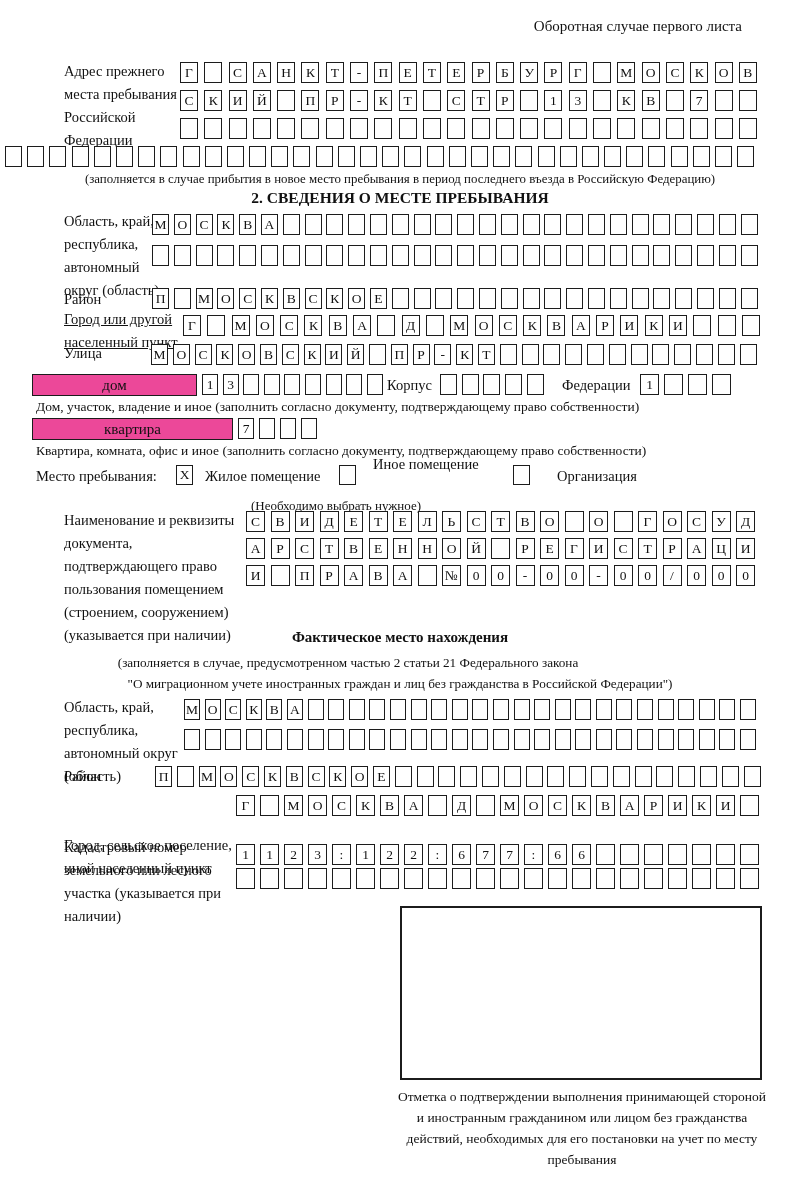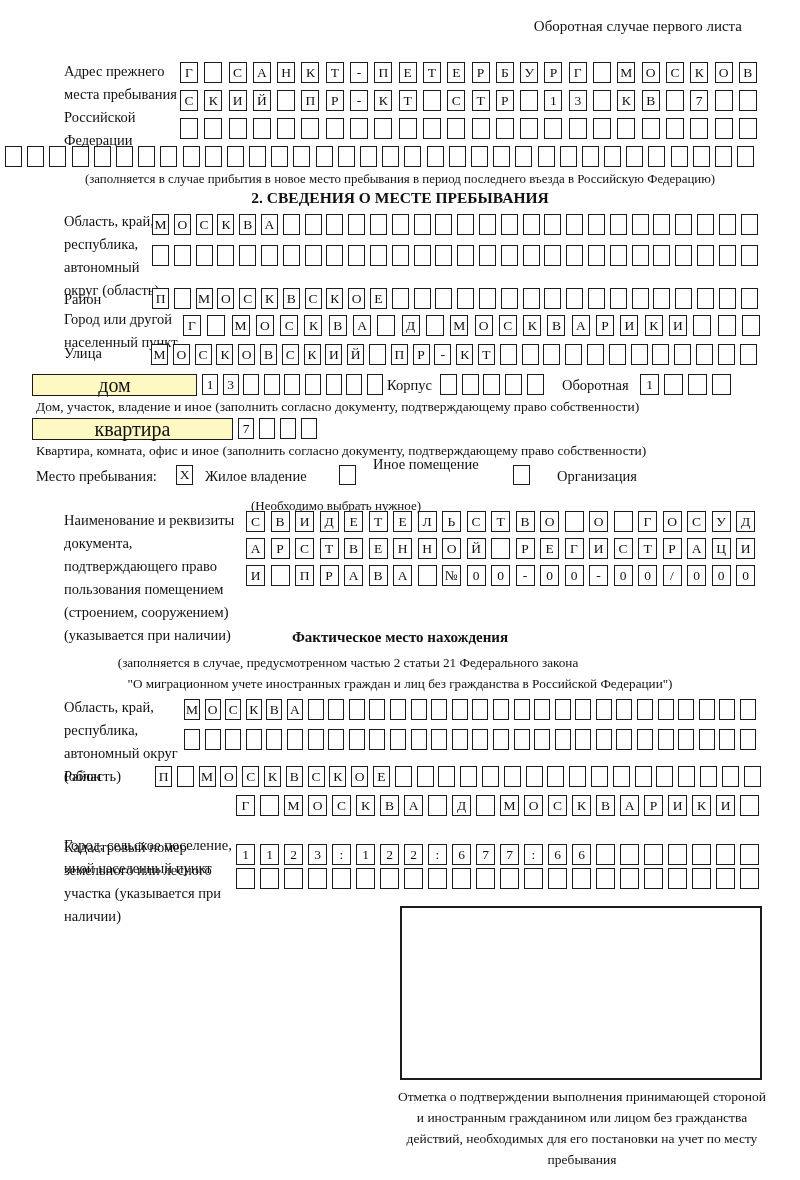--- a/index.html
+++ b/index.html
@@ -32,21 +32,21 @@
   .r28b{gap:4.6px;} .r28b .cell{width:16px;}
   .r21{gap:5.5px;} .r21 .cell{width:19px;}
   .r22{gap:5px;}  .r22 .cell{width:19px;}
   .r9{gap:4.6px;} .r9 .cell{width:16px;}
   .r5{gap:4.7px;} .r5 .cell{width:17px;}
   .r4s{gap:5px;}  .r4s .cell{width:19px;}
   .r4k{gap:5px;}  .r4k .cell{width:16px;}
   .longbox{
     box-sizing:border-box;height:22px;border:1.8px solid #1c1c1c;
     display:flex;align-items:center;justify-content:center;
-    font-size:20px;background:#fef9c3;
+    font-size:15px;background:#ec4899;
   }
   .checkbox{
     box-sizing:border-box;width:17px;height:20px;border:1.6px solid #1c1c1c;
     display:flex;align-items:center;justify-content:center;font-size:13.5px;background:#fff;
   }
   .stampbox{
     box-sizing:border-box;border:2px solid #1c1c1c;background:#fff;
   }
 </style>
 </head>
@@ -260,21 +260,21 @@
     <span class="cell"></span>
     <span class="cell"></span>
     <span class="cell"></span>
     <span class="cell"></span>
     <span class="cell"></span>
     <span class="cell"></span>
     <span class="cell"></span>
     <span class="cell"></span>
   </div>
 
-<div class="abs lbl" style="top:308px;left:64px;width:122px;">Город или другой населенный пункт</div>
+<div class="abs lbl" style="top:308px;left:64px;width:122px;text-decoration:underline;">Город или другой населенный пункт</div>
 <div class="boxrow r24" style="top:315px;left:183px;">
     <span class="cell">Г</span>
     <span class="cell"></span>
     <span class="cell">М</span>
     <span class="cell">О</span>
     <span class="cell">С</span>
     <span class="cell">К</span>
     <span class="cell">В</span>
     <span class="cell">А</span>
     <span class="cell"></span>
@@ -340,41 +340,41 @@
     <span class="cell"></span>
   </div>
 <div class="abs lbl" style="top:374px;left:387px;">Корпус</div>
 <div class="boxrow r5" style="top:374px;left:440px;">
     <span class="cell"></span>
     <span class="cell"></span>
     <span class="cell"></span>
     <span class="cell"></span>
     <span class="cell"></span>
   </div>
-<div class="abs lbl" style="top:374px;left:562px;">Оборотная</div>
+<div class="abs lbl" style="top:374px;left:562px;">Федерации</div>
 <div class="boxrow r4s" style="top:374px;left:640px;">
     <span class="cell">1</span>
     <span class="cell"></span>
     <span class="cell"></span>
     <span class="cell"></span>
   </div>
 <div class="abs" style="top:399px;left:36px;font-size:13.5px;">Дом, участок, владение и иное (заполнить согласно документу, подтверждающему право собственности)</div>
 
 <div class="longbox abs" style="top:418px;left:32px;width:201px;">квартира</div>
 <div class="boxrow r4k" style="top:418px;left:238px;">
     <span class="cell">7</span>
     <span class="cell"></span>
     <span class="cell"></span>
     <span class="cell"></span>
   </div>
 <div class="abs" style="top:443px;left:36px;font-size:13.5px;text-align:center;">Квартира, комната, офис и иное (заполнить согласно документу, подтверждающему право собственности)</div>
 
 <div class="abs lbl" style="top:465px;left:36px;">Место пребывания:</div>
 <div class="checkbox abs" style="top:465px;left:176px;">X</div>
-<div class="abs lbl" style="top:465px;left:205px;">Жилое владение</div>
+<div class="abs lbl" style="top:465px;left:205px;">Жилое помещение</div>
 <div class="checkbox abs" style="top:465px;left:339px;"></div>
 <div class="abs lbl" style="top:453px;left:373px;">Иное помещение</div>
 <div class="checkbox abs" style="top:465px;left:513px;"></div>
 <div class="abs lbl" style="top:465px;left:557px;">Организация</div>
 <div class="abs note center" style="top:490px;left:186px;width:300px;font-size:13px;margin-top:8px;">(Необходимо выбрать нужное)</div>
 
 <div class="abs lbl" style="top:509px;left:64px;width:184px;">Наименование и реквизиты документа, подтверждающего право пользования помещением (строением, сооружением) (указывается при наличии)</div>
 <div class="boxrow r21" style="top:511px;left:246px;">
     <span class="cell">С</span>
     <span class="cell">В</span>

